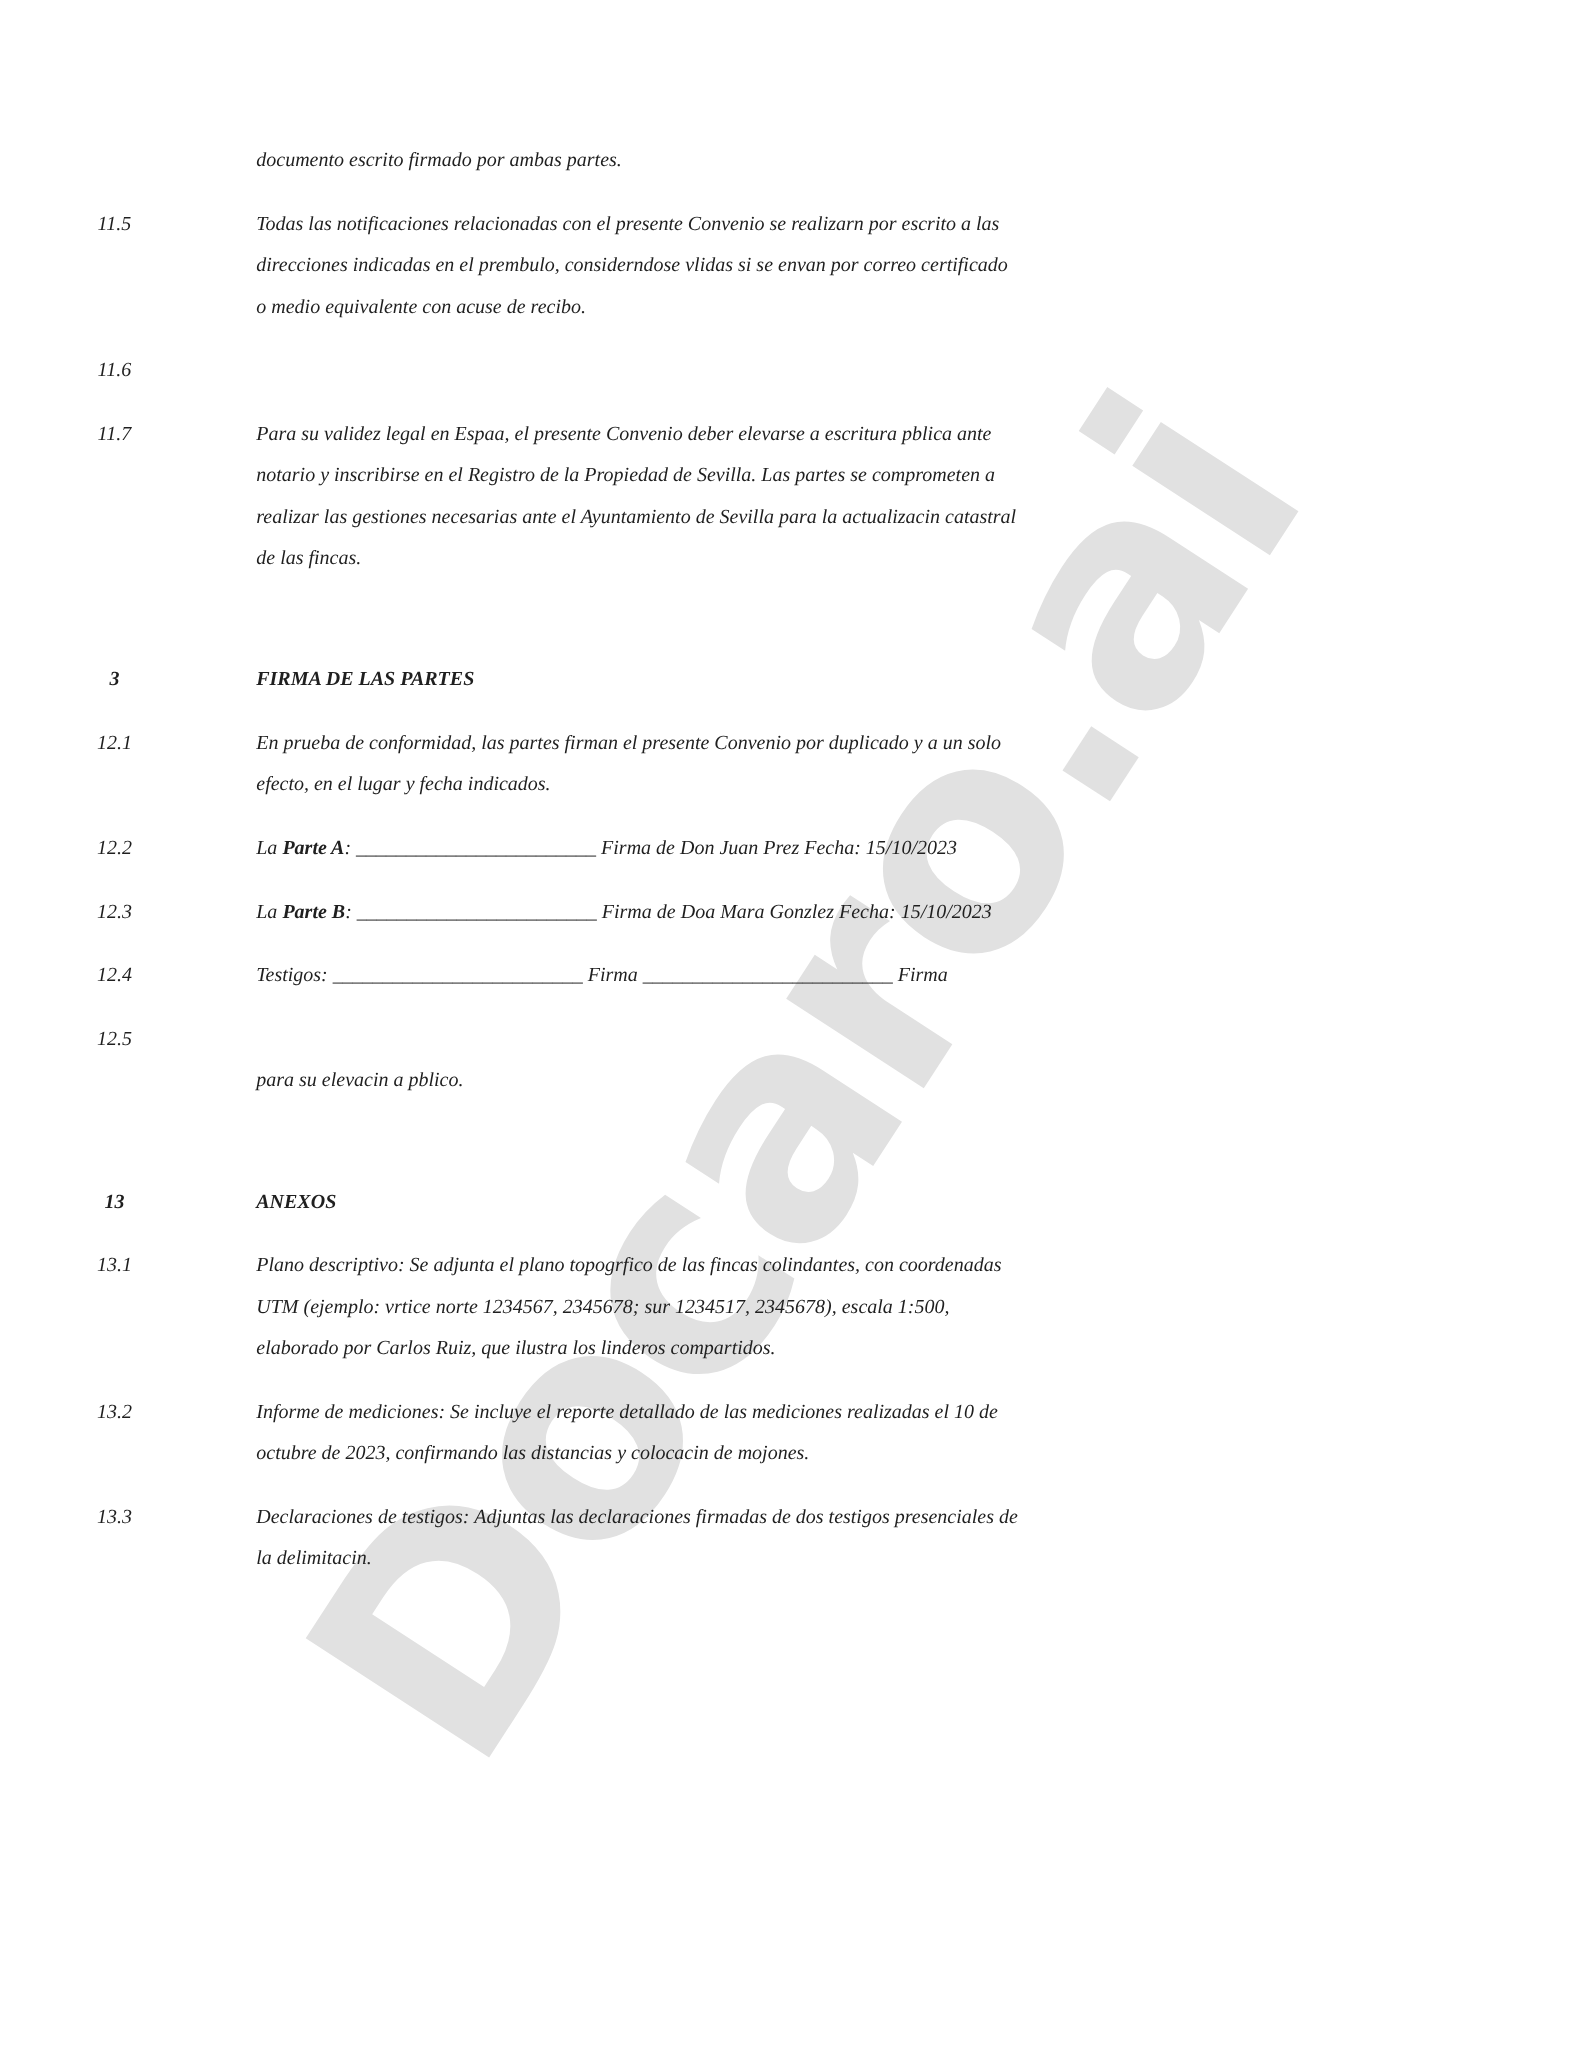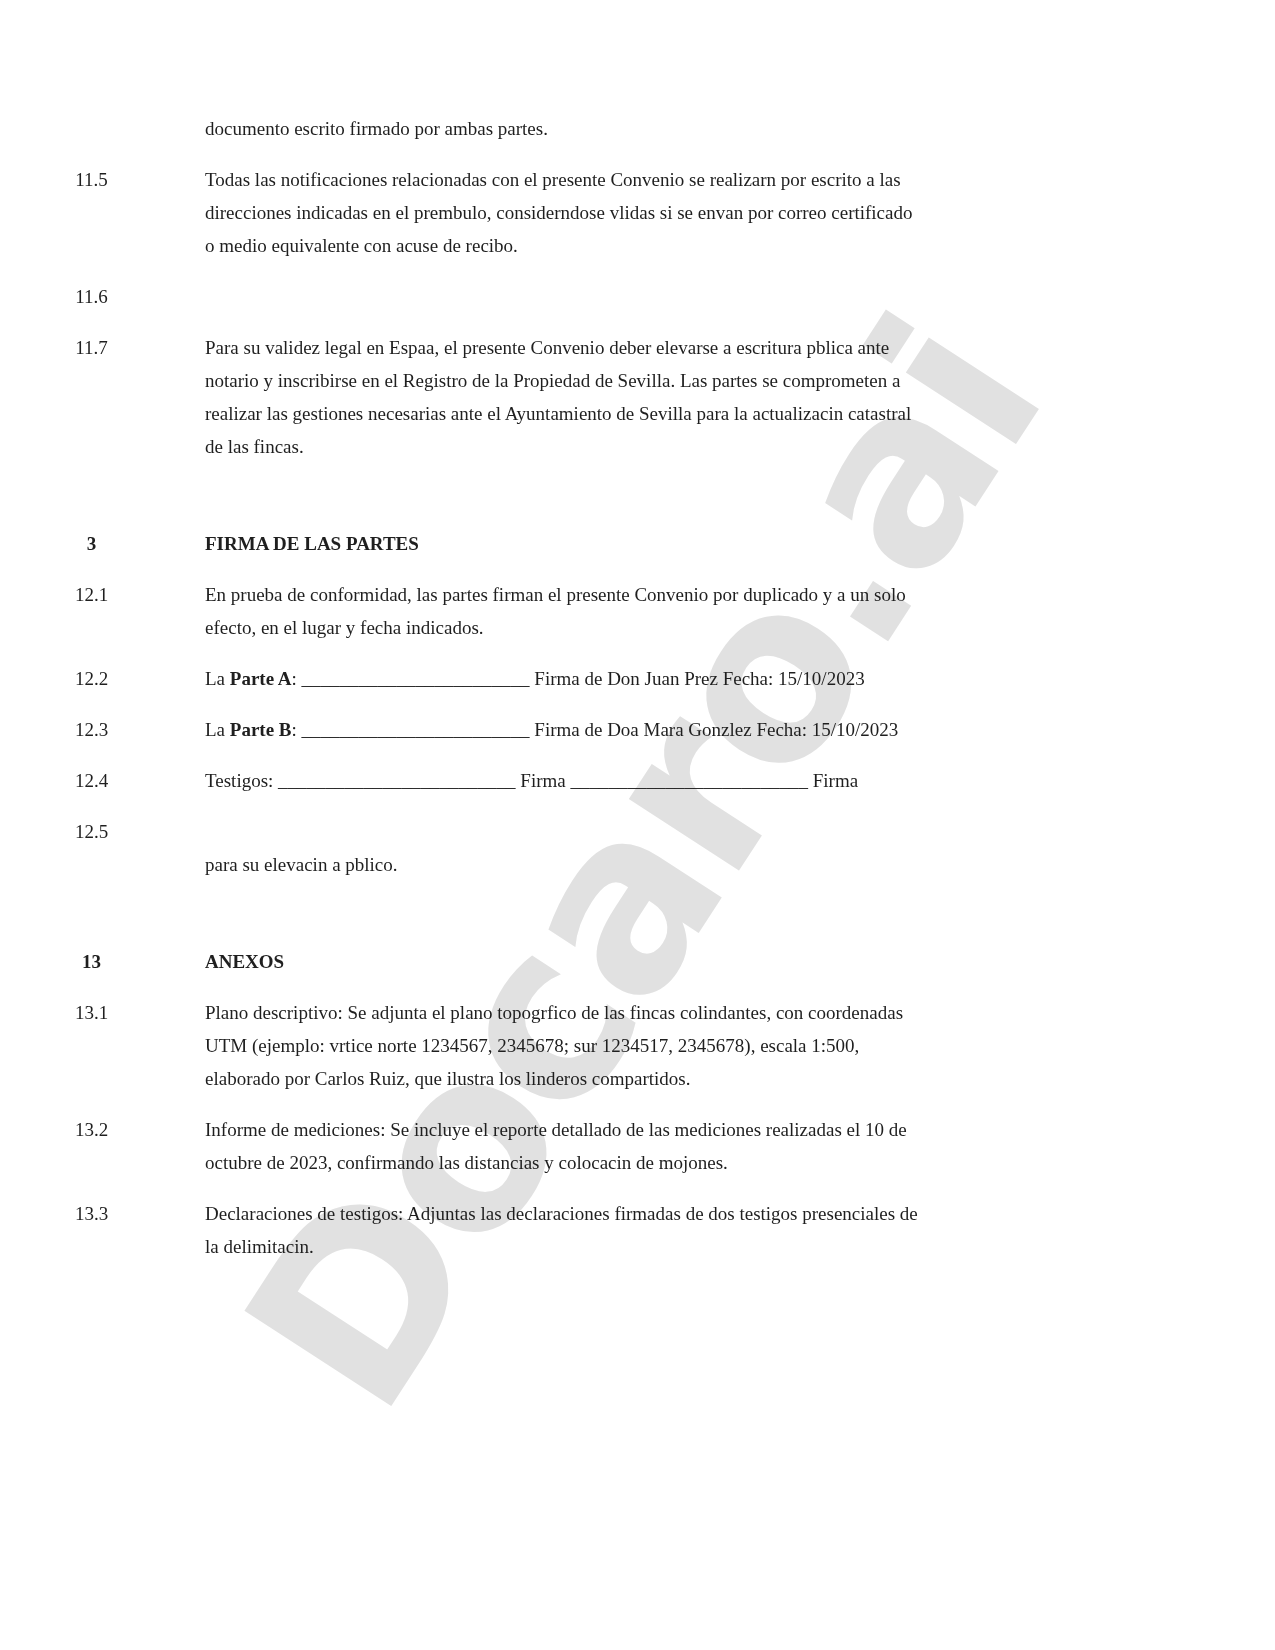--- a/index.html
+++ b/index.html
@@ -28,22 +28,23 @@
     line-height: 1;
     white-space: nowrap;
     z-index: 0;
     user-select: none;
     pointer-events: none;
   }
   .content {
     position: relative;
     z-index: 1;
     padding: 112px 62px 0 0;
-    font-size: 19px;
+    font-size: 16px;
     line-height: 33px;
+    font-style: italic;
   }
   .block {
     display: flex;
     align-items: flex-start;
     margin-top: 18px;
   }
   .block.continuation { margin-top: 0; }
   .block.heading {
     margin-top: 64px;
     font-weight: bold;

